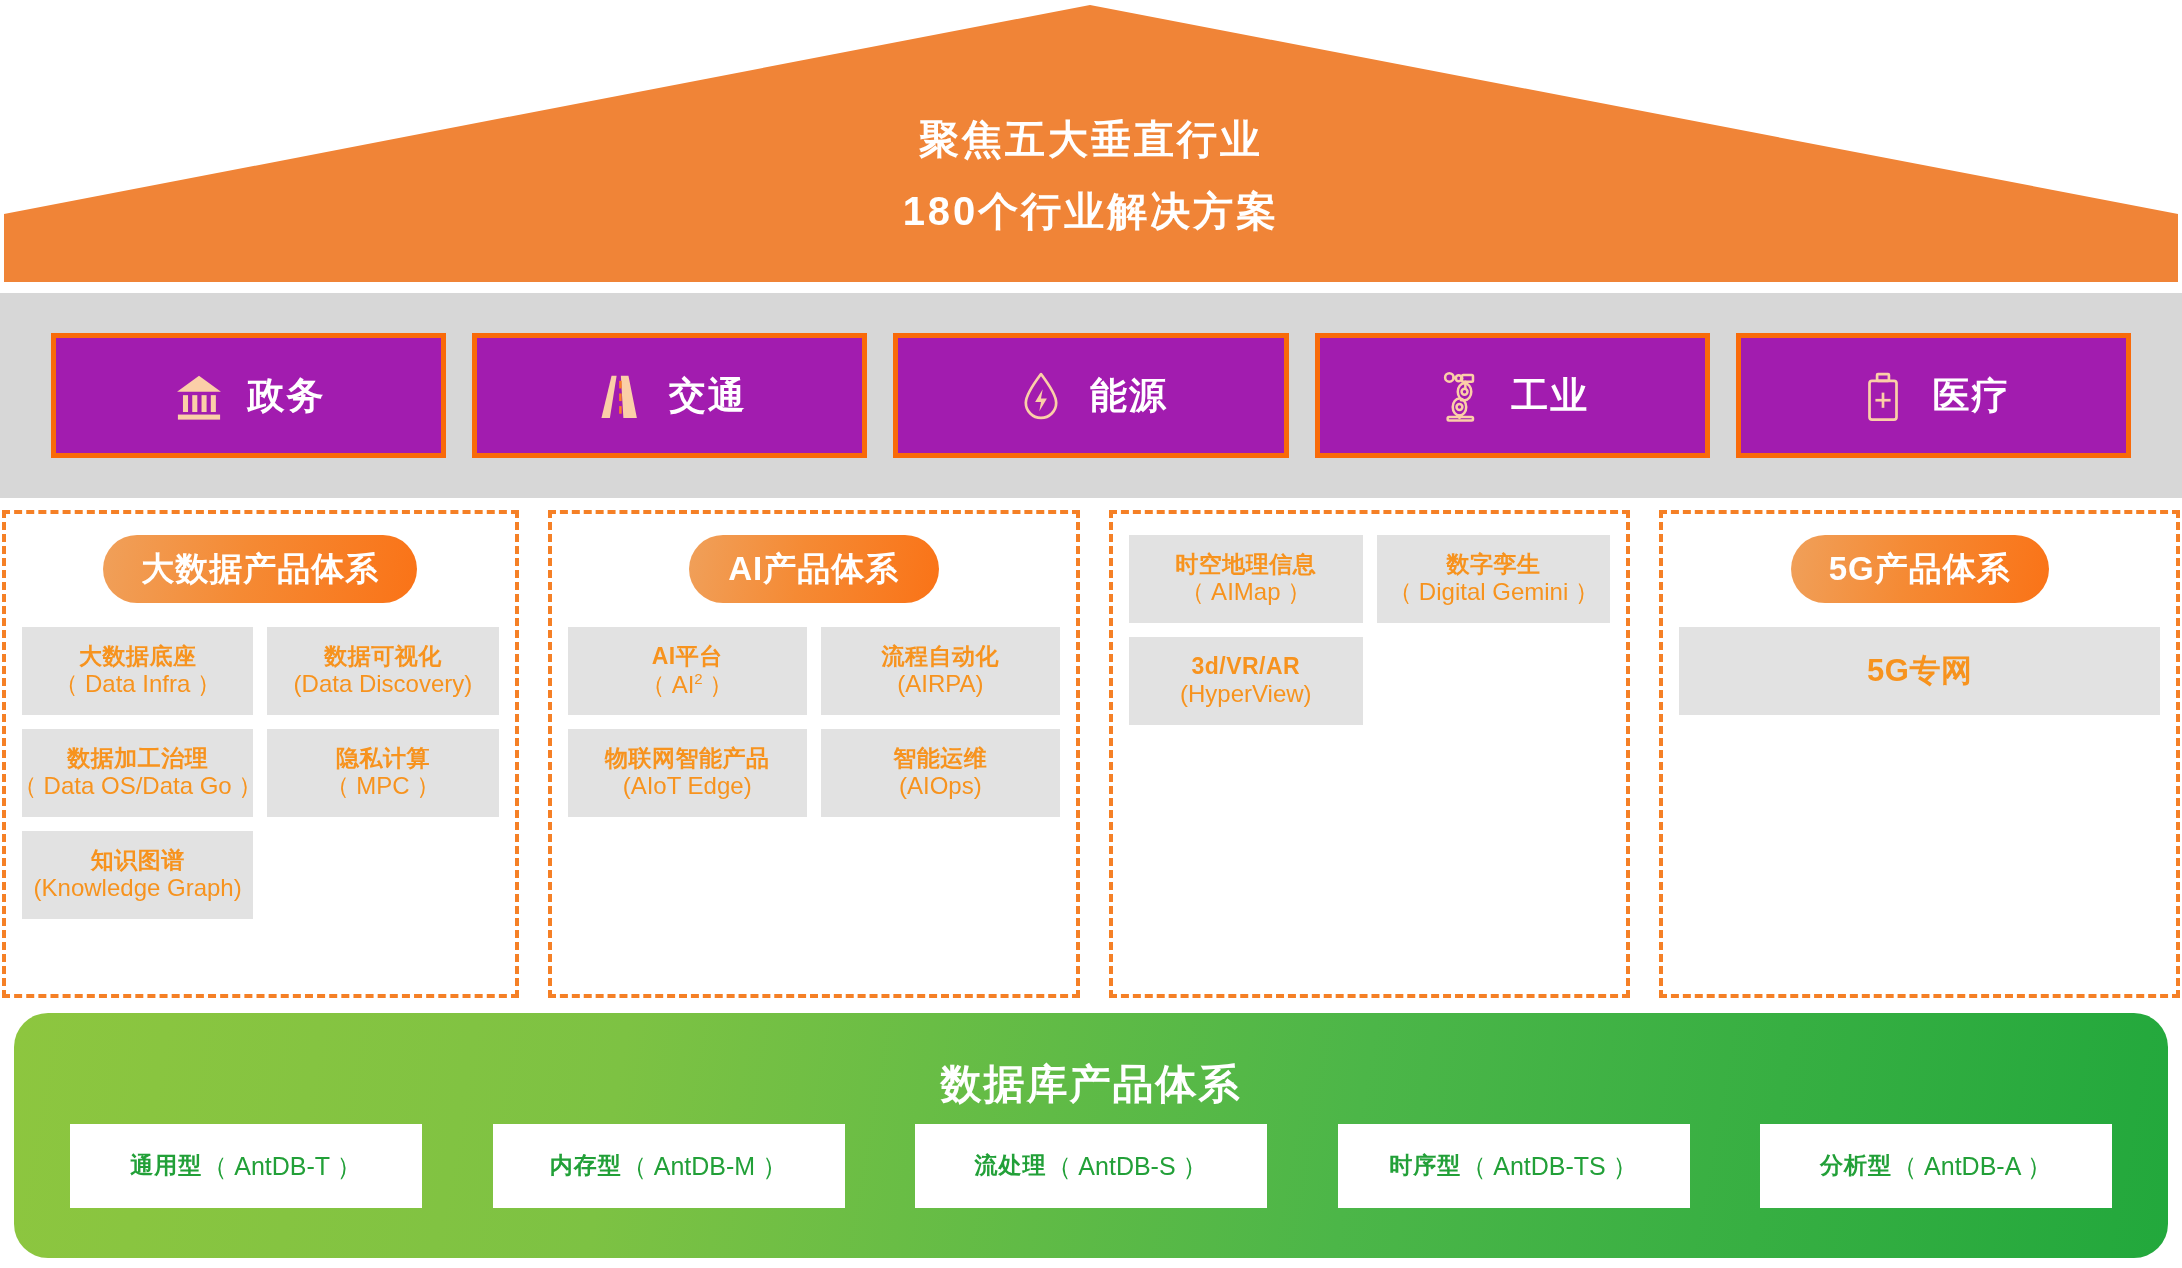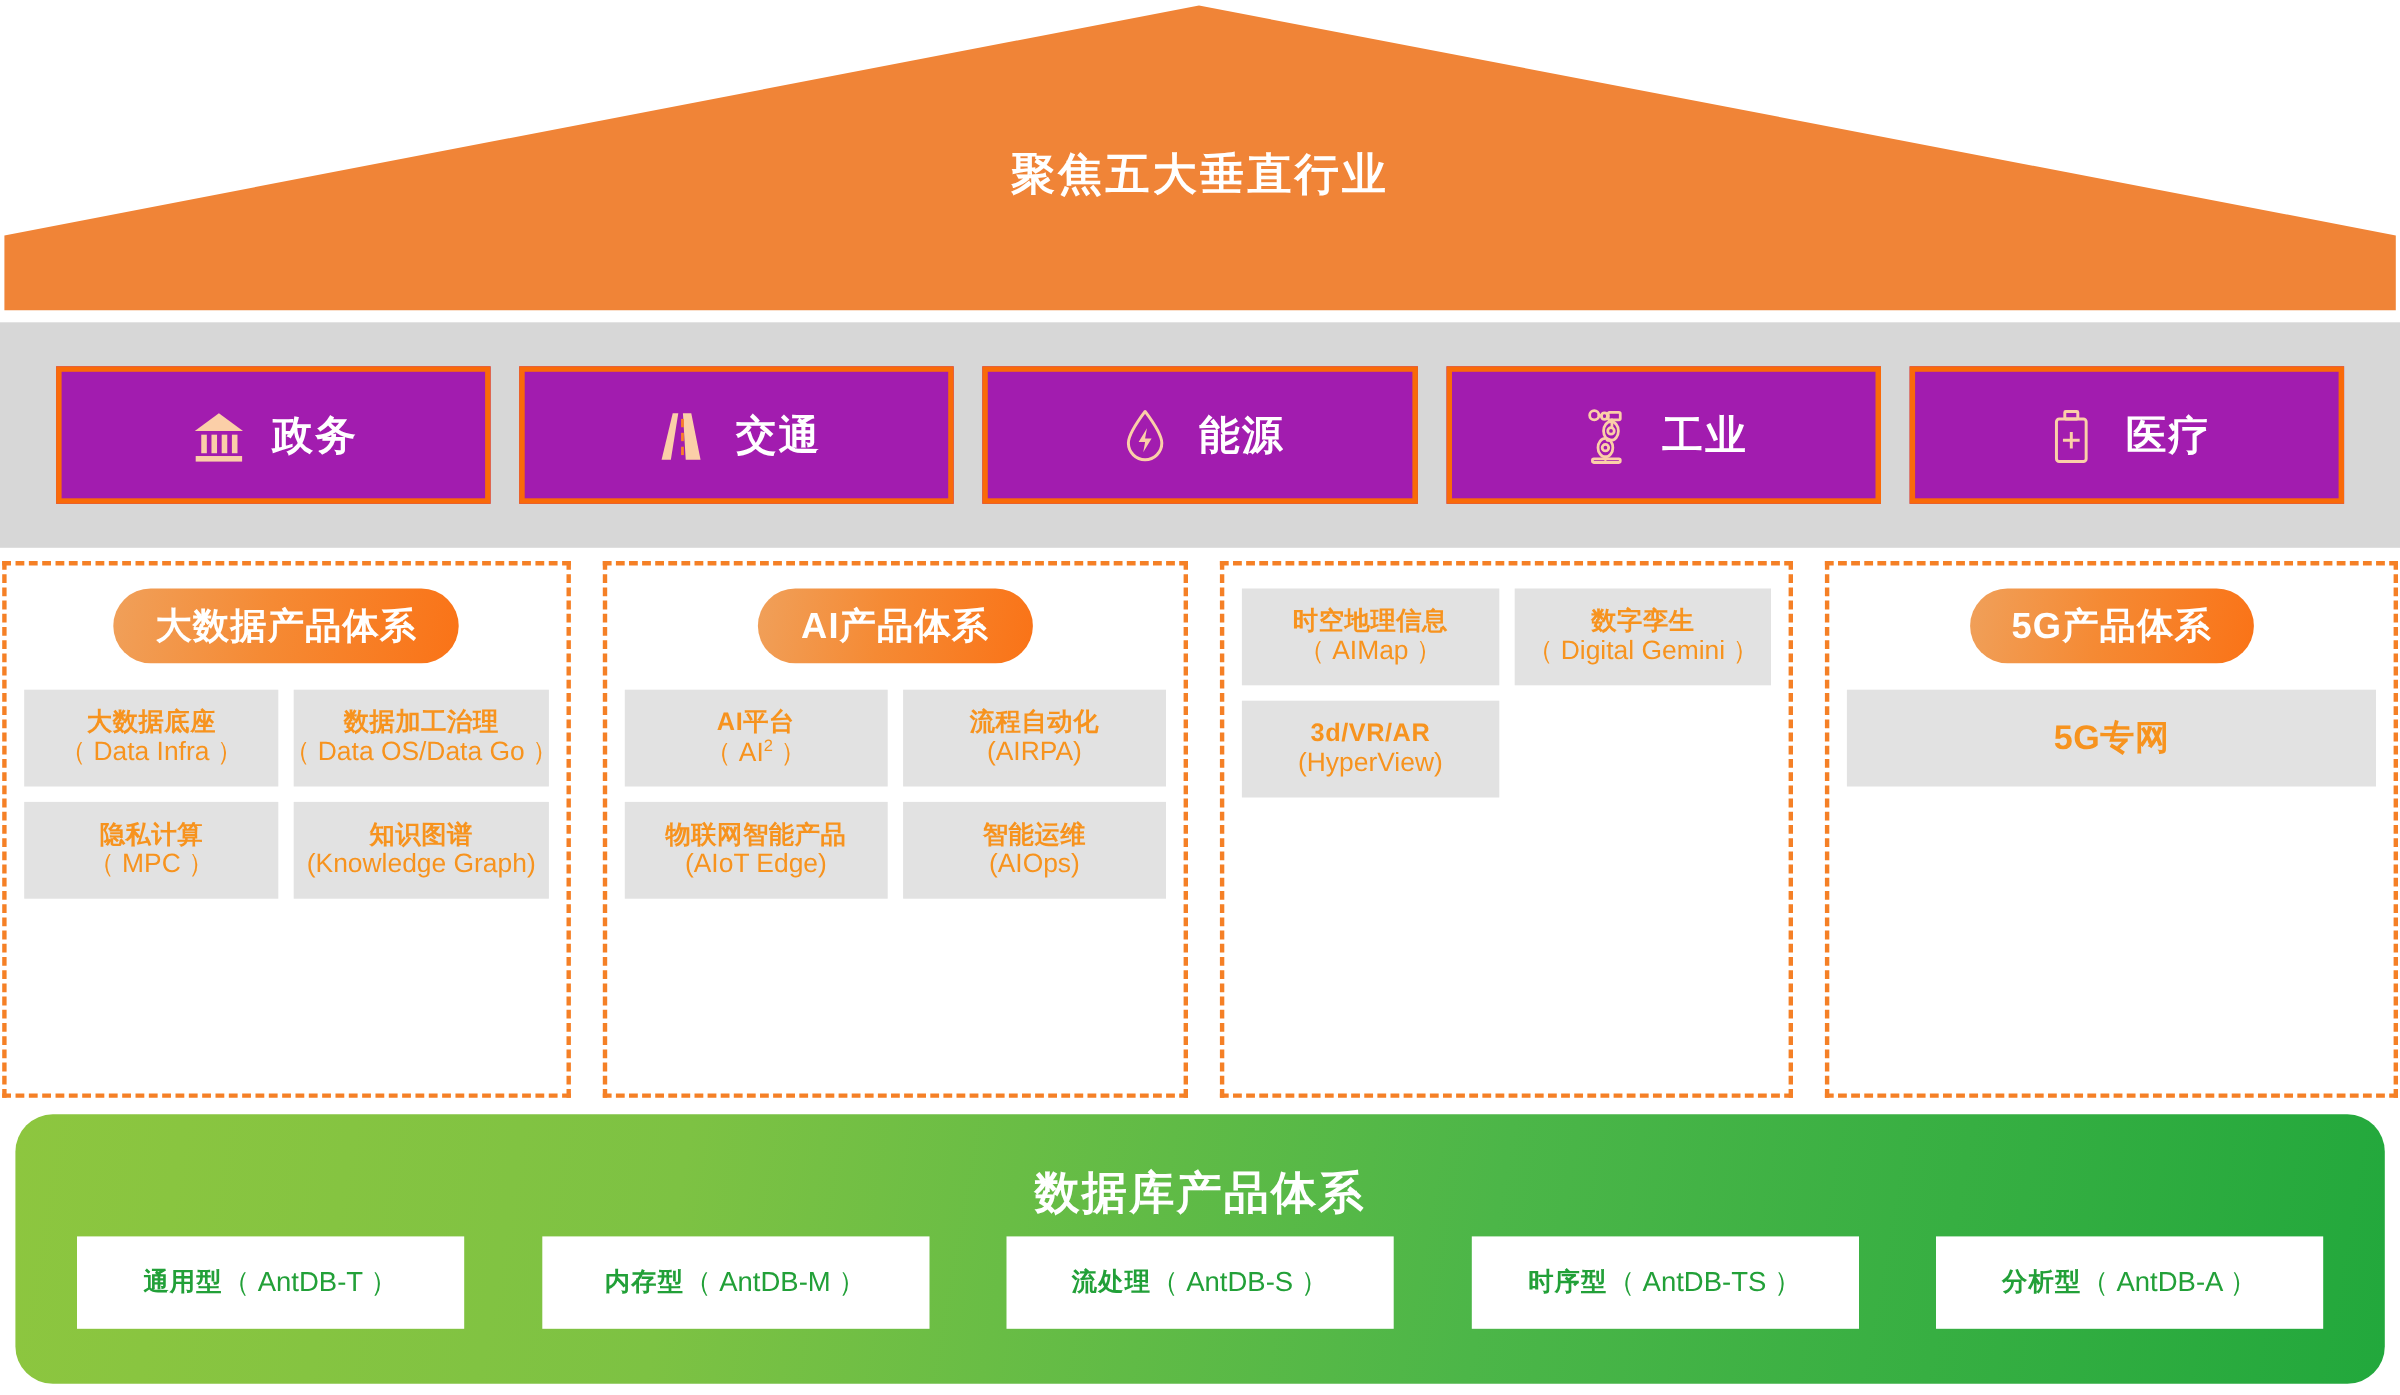--- a/index.html
+++ b/index.html
@@ -127,20 +127,21 @@
 </style>
 </head>
 <body>
 
 <div id="roof">
   <svg viewBox="0 0 2182 293" preserveAspectRatio="none">
     <polygon points="1090,5 2178,214 2178,282 4,282 4,214" fill="#F08437"></polygon>
   </svg>
   <div id="roof-text">
     <div class="line l1">聚焦五大垂直行业</div>
+    <div class="line l2">180个行业解决方案</div>
   </div>
 </div>
 
 <div id="industry-band">
 
   <div class="industry-card">
     <span class="ico">
       <svg viewBox="0 0 64 64" fill="none" stroke="#FBCFA8" stroke-width="3.4" stroke-linecap="round" stroke-linejoin="round">
         <path d="M32 8 L58 27 H6 Z" fill="#FBCFA8" stroke="none"></path>
         <rect x="13" y="31" width="6" height="20" fill="#FBCFA8" stroke="none"></rect>
@@ -216,20 +217,24 @@
   <div class="panel p1">
     <div class="panel-pill">
       <span>大数据产品体系</span>
     </div>
     <div class="cards">
       <div class="pcard half">
         <span class="cn">大数据底座</span>
         <span class="en">（ Data Infra ）</span>
       </div>
       <div class="pcard half">
+        <span class="cn">数据可视化</span>
+        <span class="en">(Data Discovery)</span>
+      </div>
+      <div class="pcard half">
         <span class="cn">数据加工治理</span>
         <span class="en">（ Data OS/Data Go ）</span>
       </div>
       <div class="pcard half">
         <span class="cn">隐私计算</span>
         <span class="en">（ MPC ）</span>
       </div>
       <div class="pcard half">
         <span class="cn">知识图谱</span>
         <span class="en">(Knowledge Graph)</span>

